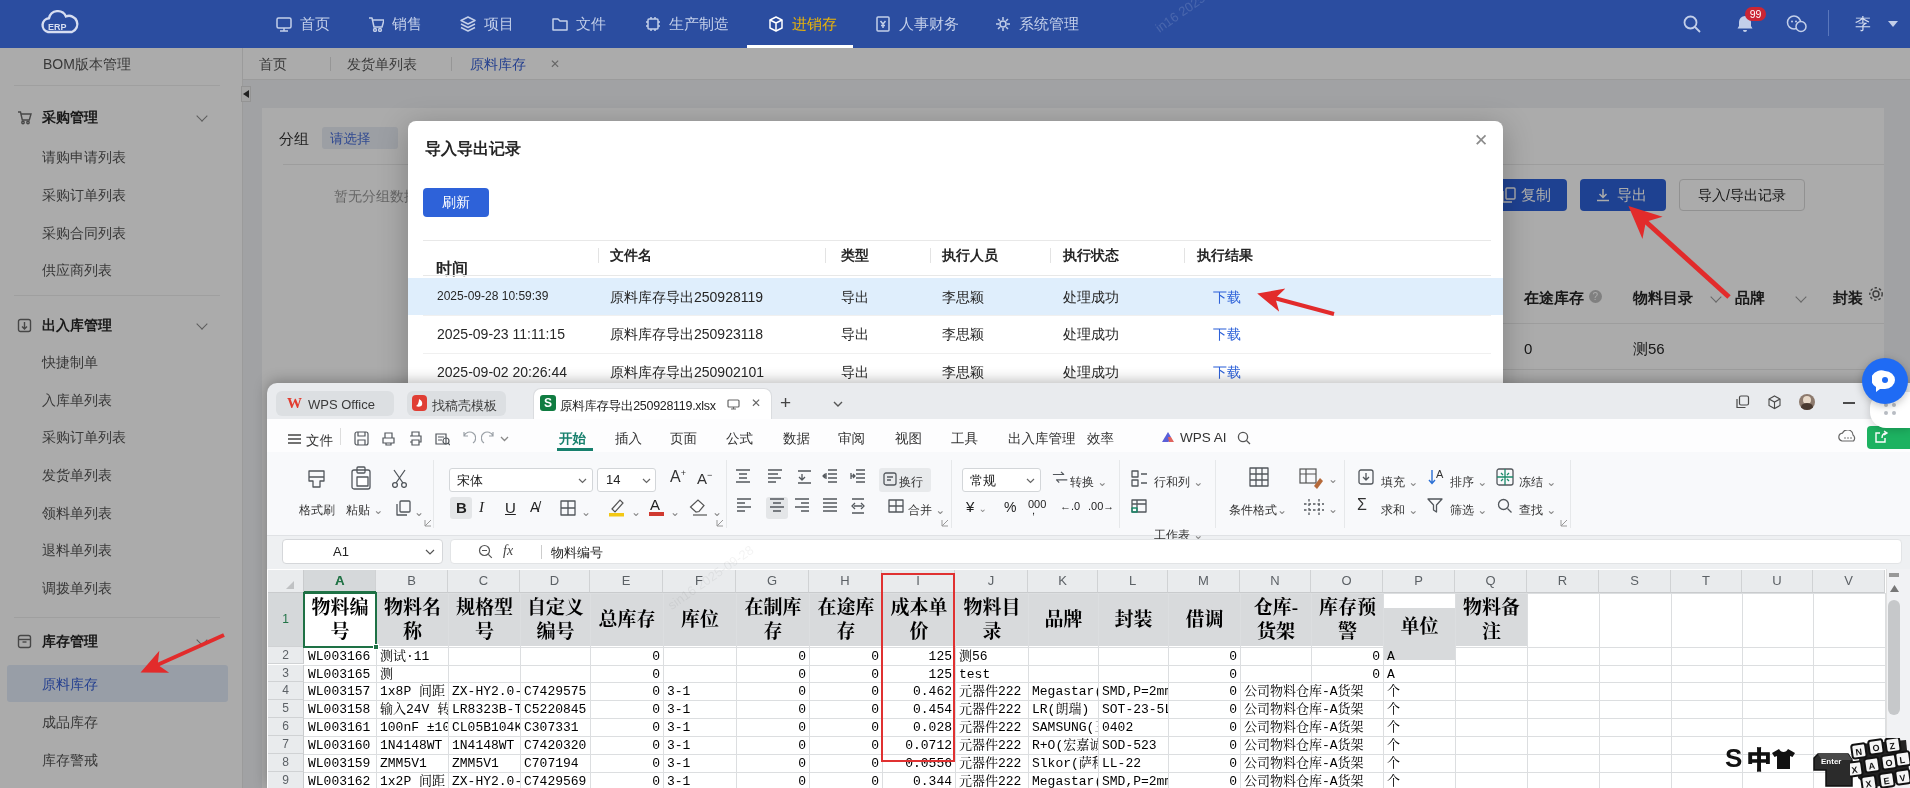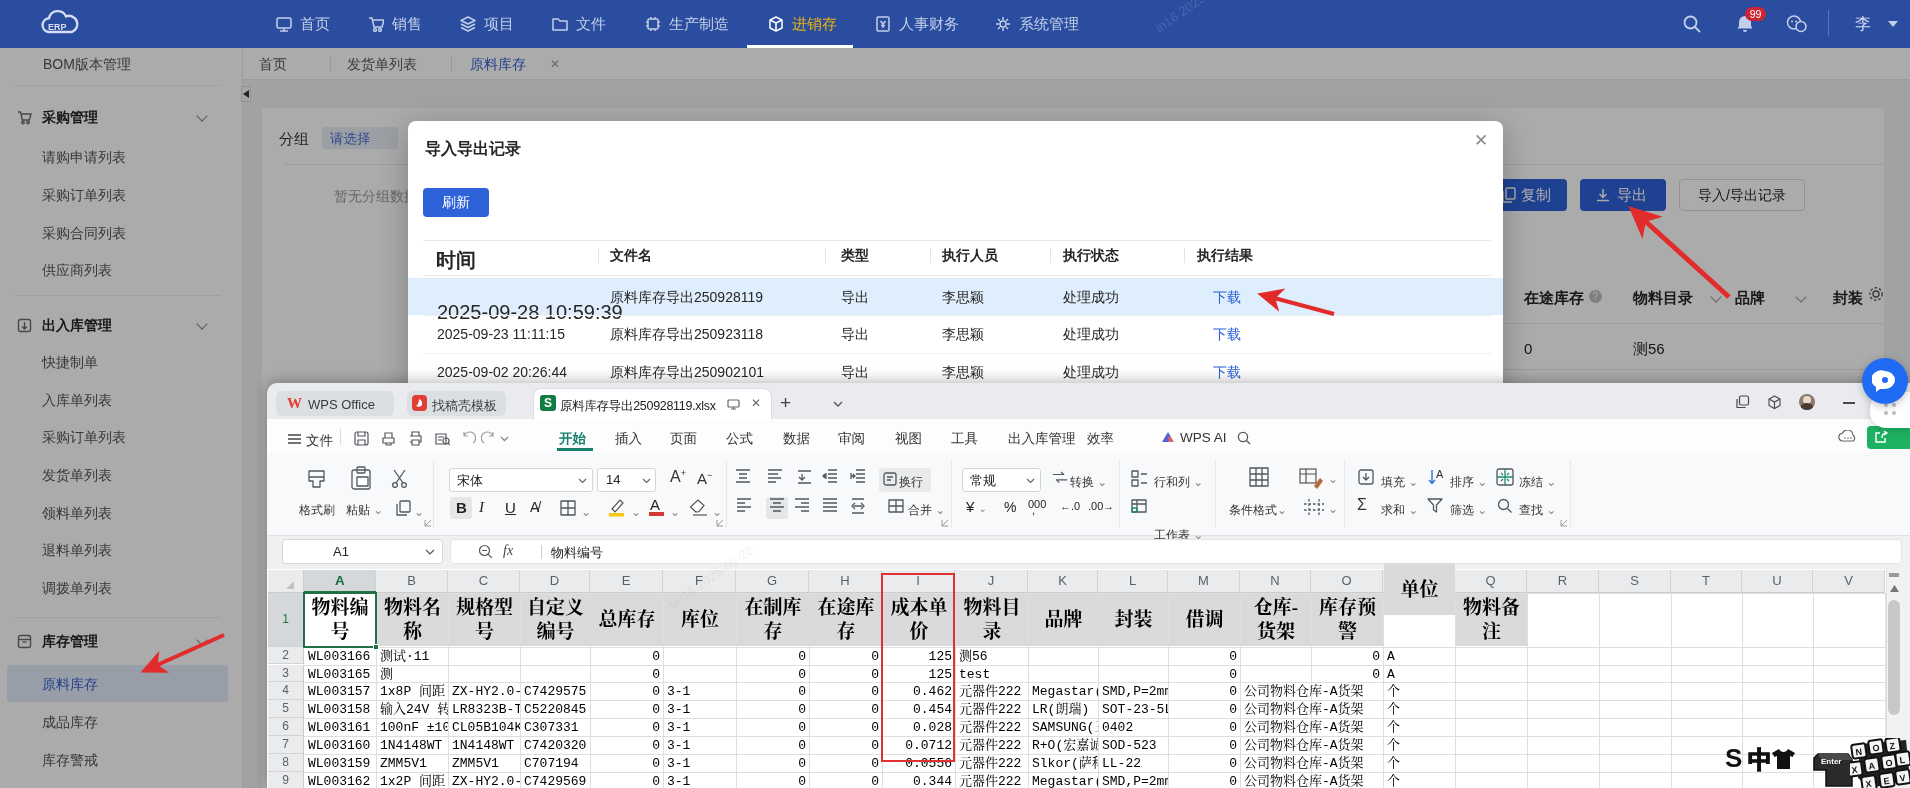--- a/index.html
+++ b/index.html
@@ -218,34 +218,34 @@
     <div class="abs" style="left:1503px;top:323px;width:381px;border-top:1px solid #ebebeb;z-index:7"></div>
     <div class="abs" style="left:1524px;top:340px;font-size:15px;color:#262626;z-index:7">0</div>
     <div class="abs" style="left:1633px;top:340px;font-size:15px;color:#262626;z-index:7">测56</div>
     <div class="abs" style="left:1503px;top:369px;width:381px;border-top:1px solid #ebebeb;z-index:7"></div>
 <div class="dim"></div>
 <div class="modal">
       <div class="abs" style="left:17px;top:18px;font-size:16px;font-weight:bold;color:#262626">导入导出记录</div>
       <div class="abs" style="left:1066px;top:9px;font-size:17px;color:#8c8c8c">✕</div>
       <div class="abs" style="left:15px;top:67px;width:66px;height:29px;background:#2e62d9;border-radius:4px;color:#fff;font-size:14px;text-align:center;line-height:29px">刷新</div>
       <div class="abs" style="left:15px;top:119px;width:1068px;border-top:1px solid #e8e8e8"></div>
-      <div class="abs" style="left:28px;top:126px;font-size:20px;color:#262626;font-weight:600">时间</div>
+      <div class="abs" style="left:28px;top:138px;font-size:16px;color:#262626;font-weight:600">时间</div>
       <div class="abs" style="left:202px;top:126px;font-size:14px;color:#262626;font-weight:600">文件名</div>
       <div class="abs" style="left:433px;top:126px;font-size:14px;color:#262626;font-weight:600">类型</div>
       <div class="abs" style="left:534px;top:126px;font-size:14px;color:#262626;font-weight:600">执行人员</div>
       <div class="abs" style="left:655px;top:126px;font-size:14px;color:#262626;font-weight:600">执行状态</div>
       <div class="abs" style="left:789px;top:126px;font-size:14px;color:#262626;font-weight:600">执行结果</div>
       <div class="abs" style="left:190px;top:127px;height:15px;border-left:1px solid #e3e3e3"></div>
       <div class="abs" style="left:417px;top:127px;height:15px;border-left:1px solid #e3e3e3"></div>
       <div class="abs" style="left:522px;top:127px;height:15px;border-left:1px solid #e3e3e3"></div>
       <div class="abs" style="left:642px;top:127px;height:15px;border-left:1px solid #e3e3e3"></div>
       <div class="abs" style="left:776px;top:127px;height:15px;border-left:1px solid #e3e3e3"></div>
       <div class="abs" style="left:15px;top:154px;width:1068px;border-top:1px solid #e8e8e8"></div>
       <div class="abs" style="left:0;top:157px;width:1095px;height:37px;background:#dfeefc"></div>
-      <div class="abs" style="left:29px;top:180px;font-size:20px;color:#262626">2025-09-28 10:59:39</div>
+      <div class="abs" style="left:29px;top:168px;font-size:12px;color:#262626">2025-09-28 10:59:39</div>
       <div class="abs" style="left:202px;top:168px;font-size:14px;color:#262626">原料库存导出250928119</div>
       <div class="abs" style="left:433px;top:168px;font-size:14px;color:#262626">导出</div>
       <div class="abs" style="left:534px;top:168px;font-size:14px;color:#262626">李思颖</div>
       <div class="abs" style="left:655px;top:168px;font-size:14px;color:#262626">处理成功</div>
       <div class="abs" style="left:805px;top:168px;font-size:14px;color:#2e62d9">下载</div>
       <div class="abs" style="left:15px;top:194px;width:1068px;border-top:1px solid #f0f0f0"></div>
       <div class="abs" style="left:29px;top:205px;font-size:14px;color:#262626">2025-09-23 11:11:15</div>
       <div class="abs" style="left:202px;top:205px;font-size:14px;color:#262626">原料库存导出250923118</div>
       <div class="abs" style="left:433px;top:205px;font-size:14px;color:#262626">导出</div>
       <div class="abs" style="left:534px;top:205px;font-size:14px;color:#262626">李思颖</div>
@@ -707,21 +707,21 @@
     <div class="hcell" style="left:664px;top:594px;width:72px;height:52px;padding-top:14px">库位</div>
     <div class="hcell" style="left:737px;top:594px;width:72px;height:52px;padding-top:2px">在制库存</div>
     <div class="hcell" style="left:810px;top:594px;width:72px;height:52px;padding-top:2px">在途库存</div>
     <div class="hcell" style="left:883px;top:594px;width:72px;height:52px;padding-top:2px">成本单价</div>
     <div class="hcell" style="left:956px;top:594px;width:72px;height:52px;padding-top:2px">物料目录</div>
     <div class="hcell" style="left:1029px;top:594px;width:69px;height:52px;padding-top:14px">品牌</div>
     <div class="hcell" style="left:1099px;top:594px;width:69px;height:52px;padding-top:14px">封装</div>
     <div class="hcell" style="left:1169px;top:594px;width:71px;height:52px;padding-top:14px">借调</div>
     <div class="hcell" style="left:1241px;top:594px;width:70px;height:52px;padding-top:2px">仓库-<br>货架</div>
     <div class="hcell" style="left:1312px;top:594px;width:71px;height:52px;padding-top:2px">库存预警</div>
-    <div class="hcell" style="left:1384px;top:563px;width:71px;height:52px;padding-top:15px">单位</div>
+    <div class="hcell" style="left:1384px;top:608px;width:71px;height:52px;padding-top:7px">单位</div>
     <div class="hcell" style="left:1456px;top:594px;width:71px;height:52px;padding-top:2px">物料备注</div>
     <div class="abs" style="left:305px;top:594px;width:70px;height:52px;background:#fff;z-index:42"></div>
     <div class="abs" style="left:305px;top:594px;width:70px;height:52px;text-align:center;font-weight:bold;font-size:19px;font-family:'Liberation Serif','Noto Serif CJK SC',serif;line-height:24px;padding-top:2px;z-index:43">物料编号</div>
     <div class="abs" style="left:303px;top:592px;width:74px;height:56px;border:2.5px solid #1e7145;z-index:44"></div>
     <div class="abs" style="left:373px;top:644px;width:6px;height:6px;background:#1e7145;border:1px solid #fff;z-index:44"></div>
     <div class="cell" style="left:305px;top:647.5px;width:71px;height:17px;text-align:left;padding:0 3px;z-index:42">WL003166</div>
     <div class="cell" style="left:377px;top:647.5px;width:71px;height:17px;text-align:left;padding:0 3px;z-index:42">测试·11</div>
     <div class="cell" style="left:591px;top:647.5px;width:72px;height:17px;text-align:right;padding:0 3px;z-index:42">0</div>
     <div class="cell" style="left:737px;top:647.5px;width:72px;height:17px;text-align:right;padding:0 3px;z-index:42">0</div>
     <div class="cell" style="left:810px;top:647.5px;width:72px;height:17px;text-align:right;padding:0 3px;z-index:42">0</div>

